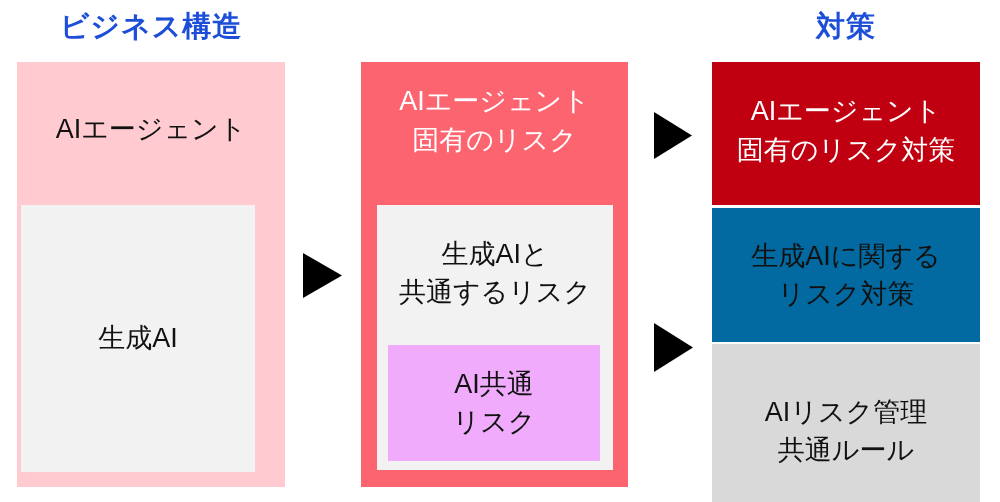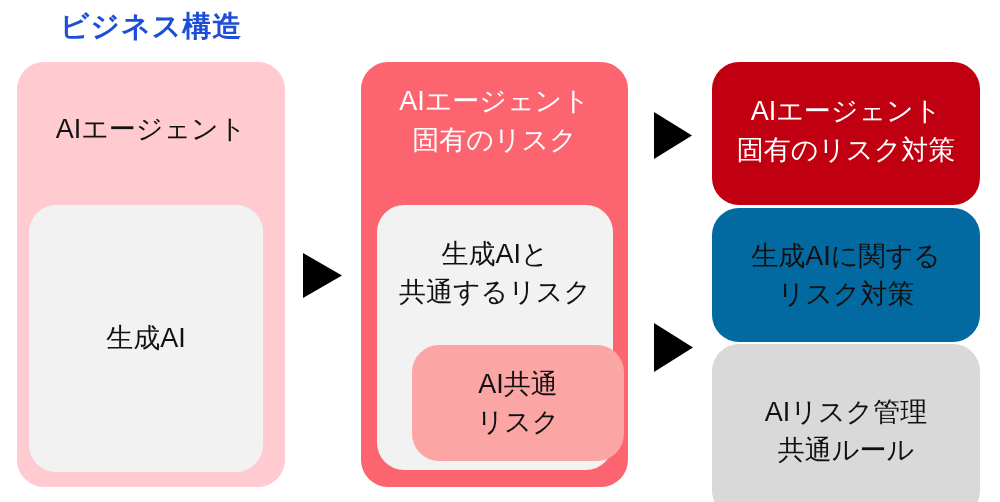--- a/index.html
+++ b/index.html
@@ -24,21 +24,21 @@
     justify-content: center;
     font-size: 29px;
     font-weight: bold;
     color: #1d4ed8;
     letter-spacing: 1px;
   }
   #title-business { left: 17px;  width: 268px; }
   #title-risk     { left: 361px; width: 267px; }
   #title-measures { left: 712px; width: 268px; }
 
-  .box { position: absolute; border-radius: 27px; }
+  .box { position: absolute; }
 
   .lbl {
     white-space: pre-line;
     text-align: center;
     font-size: 27px;
     line-height: 1.42;
     color: #111111;
   }
   .head {
     position: absolute;
@@ -52,21 +52,21 @@
     left: 0; right: 0; top: 0; bottom: 0;
     display: flex;
     align-items: center;
     justify-content: center;
   }
   .white-text .lbl, .lbl.white { color: #ffffff; }
 
   
   #box-business        { left: 17px;  top: 62px;  width: 268px; height: 425px; }
   #box-business .head  { height: 143px; padding-bottom: 8px; box-sizing: border-box; }
-  #box-genai           { left: 12px;  top: 143px; width: 234px; height: 267px; }
+  #box-genai           { left: 4px;  top: 143px; width: 234px; height: 267px; }
 
   
   #box-agent-risk        { left: 361px; top: 62px;  width: 267px; height: 425px; }
   #box-agent-risk > .head{ height: 143px; padding-bottom: 26px; box-sizing: border-box; }
   #box-genai-risk        { left: 16px;  top: 143px; width: 236px; height: 265px; }
   #box-genai-risk > .head{ height: 136px; }
   #box-common-risk       { left: 11px;  top: 140px; width: 212px; height: 116px; }
 
   
   #box-agent-measures  { left: 712px; top: 62px;  width: 268px; height: 143px; }
@@ -82,20 +82,21 @@
   #arrow-1 { left: 303px; top: 253px; width: 39px; height: 45px; }
   #arrow-2 { left: 654px; top: 112px; width: 38px; height: 47px; }
   #arrow-3 { left: 654px; top: 323px; width: 39px; height: 49px; }
 </style>
 </head>
 <body>
 
 <div class="canvas">
 
   <div class="col-title" id="title-business">ビジネス構造</div>
+  <div class="col-title" id="title-measures">対策</div>
 
   <div class="box" id="box-business" style="background-color: rgb(255, 203, 209);">
     <div class="head">
       <div class="lbl">AIエージェント</div>
     </div>
     <div class="box" id="box-genai" style="background-color: rgb(242, 242, 242);">
       <div class="fill">
         <div class="lbl">生成AI</div>
       </div>
     </div>
@@ -104,21 +105,21 @@
   <div class="box" id="box-agent-risk" style="background-color: rgb(252, 100, 112);">
     <div class="head">
       <div class="lbl white">AIエージェント
 固有のリスク</div>
     </div>
     <div class="box" id="box-genai-risk" style="background-color: rgb(242, 242, 242);">
       <div class="head">
         <div class="lbl">生成AIと
 共通するリスク</div>
       </div>
-      <div class="box" id="box-common-risk" style="background-color: #fca5a5; margin-left: 24px;">
+      <div class="box" id="box-common-risk" style="background-color: #f0abfc;">
         <div class="fill">
           <div class="lbl">AI共通
 リスク</div>
         </div>
       </div>
     </div>
   </div>
 
   <div class="box" id="box-agent-measures" style="background-color: rgb(192, 0, 16);">
     <div class="fill">

